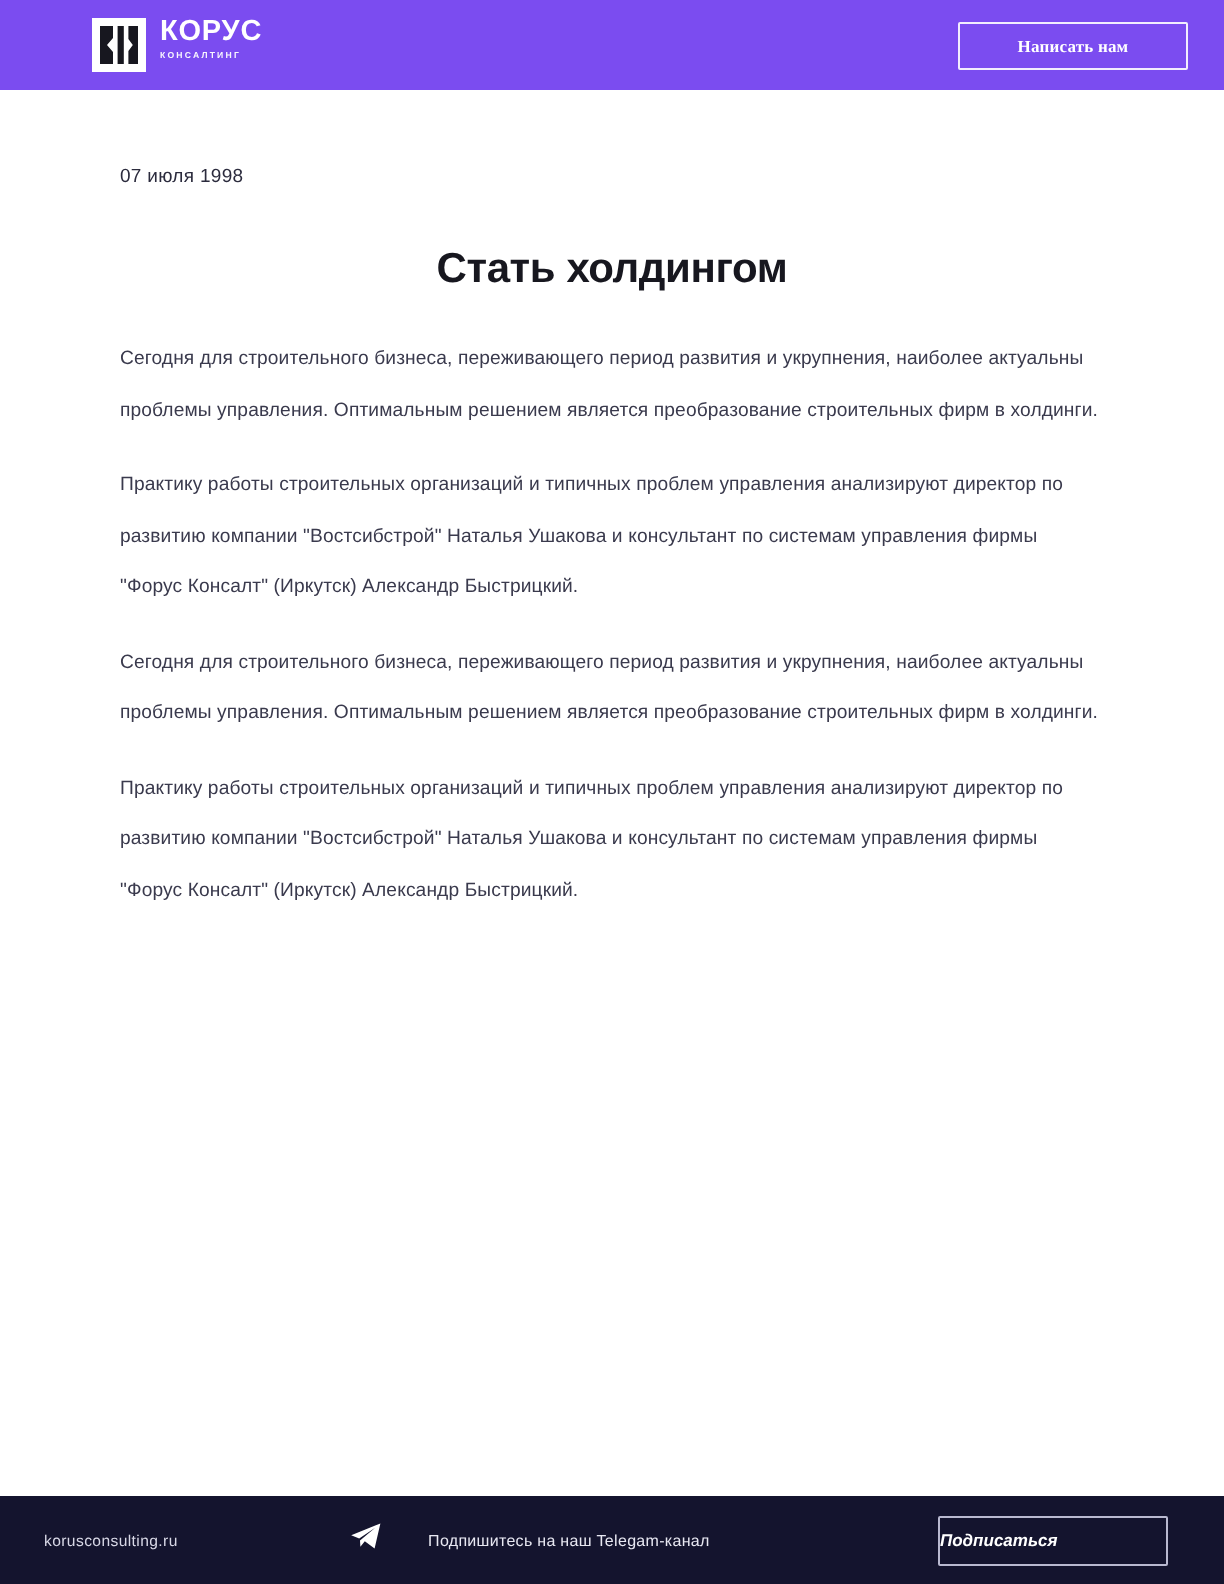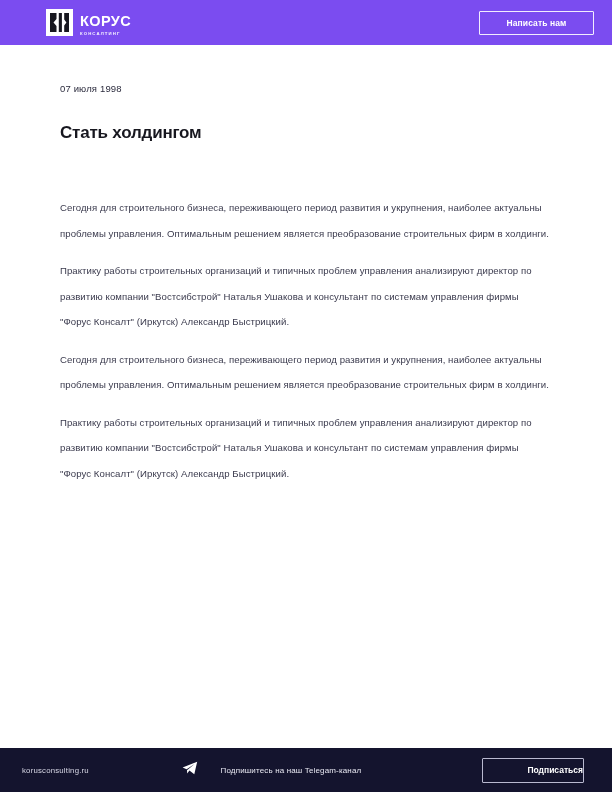--- a/index.html
+++ b/index.html
@@ -31,21 +31,21 @@
     background: #7b4cf0;
     display: flex;
     align-items: center;
     justify-content: space-between;
     padding: 0 18px 0 22px;
     flex: 0 0 45px;
   }
 
   .brand {
     display: flex;
-    align-items: flex-end;
+    align-items: flex-start;
     gap: 7px;
     padding-left: 24px;
   }
 
   .brand-mark {
     width: 27px;
     height: 27px;
     background: #ffffff;
     position: relative;
     flex: 0 0 27px;
@@ -75,21 +75,21 @@
     font-weight: bold;
     letter-spacing: 1.1px;
     margin-top: 2px;
     opacity: 0.95;
   }
 
   .header-cta {
     border: 1px solid rgba(255,255,255,0.9);
     color: #ffffff;
     background: transparent;
-    font-family: Liberation Sans, sans-serif;
+    font-family: Liberation Serif, serif;
     font-size: 8.5px;
     font-weight: bold;
     letter-spacing: 0.1px;
     width: 115px;
     height: 24px;
     line-height: 22px;
     text-align: center;
     cursor: pointer;
     border-radius: 1px;
   }
@@ -102,29 +102,30 @@
   }
 
   .article-date {
     font-size: 9.5px;
     color: #2b2b3d;
     letter-spacing: 0.15px;
     margin-top: 38px;
   }
 
   .article-title {
-    font-size: 17px;
+    font-size: 21px;
     font-weight: bold;
     color: #17171f;
     letter-spacing: -0.2px;
     margin-top: 29px;
+    text-align: center;
   }
 
   .article-body {
-    margin-top: 52px;
+    margin-top: 20px;
   }
 
   .article-body p {
     font-size: 9.6px;
     line-height: 25.5px;
     color: #3a3a4d;
     letter-spacing: 0.06px;
     margin-bottom: 12px;
     max-width: 495px;
   }
@@ -165,27 +166,28 @@
     letter-spacing: 0.15px;
   }
 
   .footer-cta {
     border: 1px solid #b9b9d0;
     color: #ffffff;
     background: transparent;
     font-family: "Liberation Sans", sans-serif;
     font-size: 8.5px;
     font-weight: bold;
-    width: 102px;
+    width: 115px;
     height: 25px;
     line-height: 23px;
-    text-align: right;
+    text-align: left;
     cursor: pointer;
     flex: 0 0 auto;
     border-radius: 1px;
+    font-style: italic;
   }
 </style>
 </head>
 <body>
 
 <div class="page">
 
   <header class="site-header">
 
     <div class="brand">

